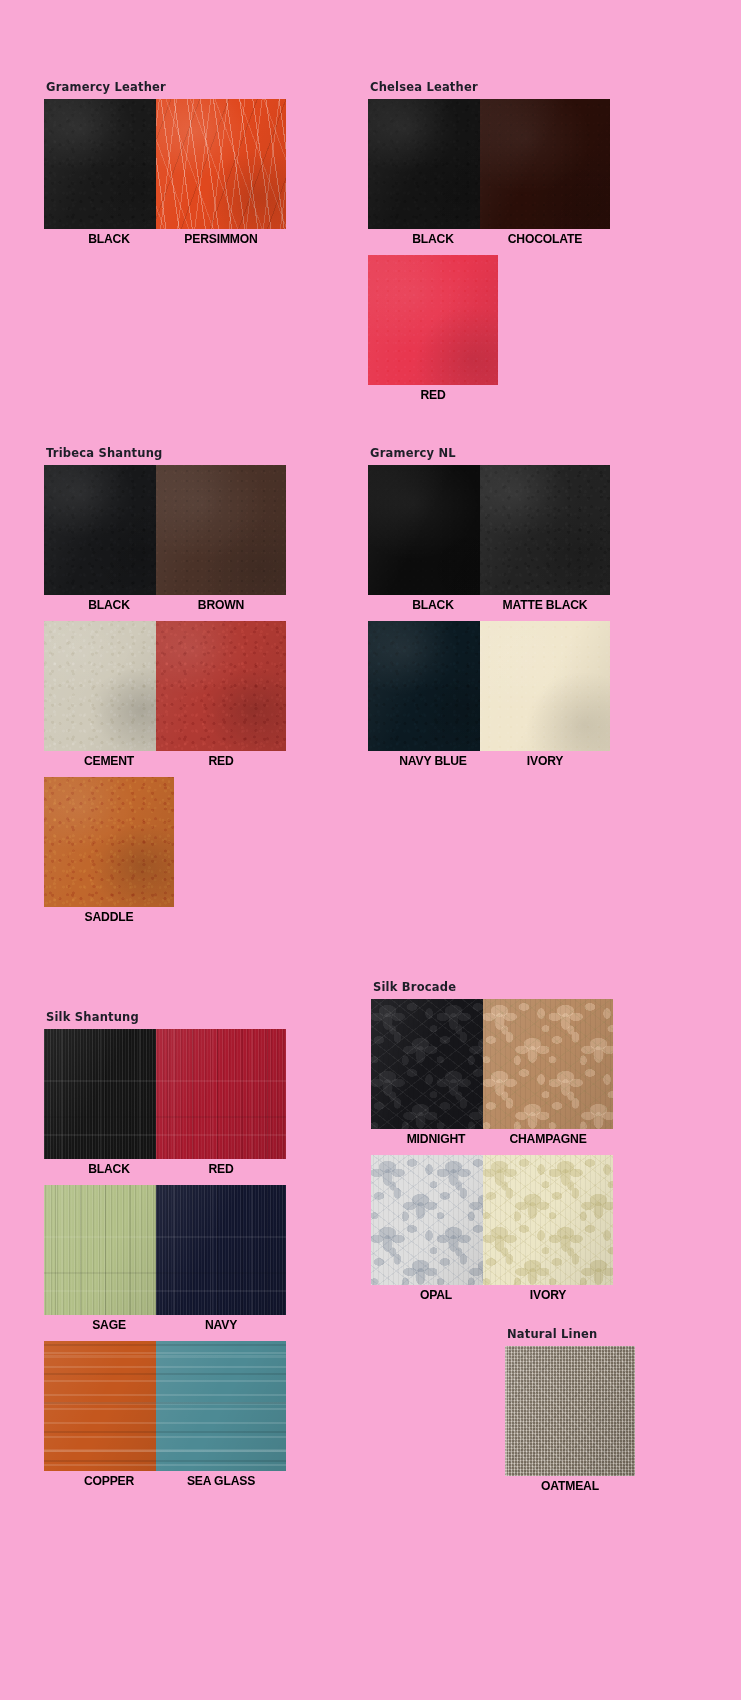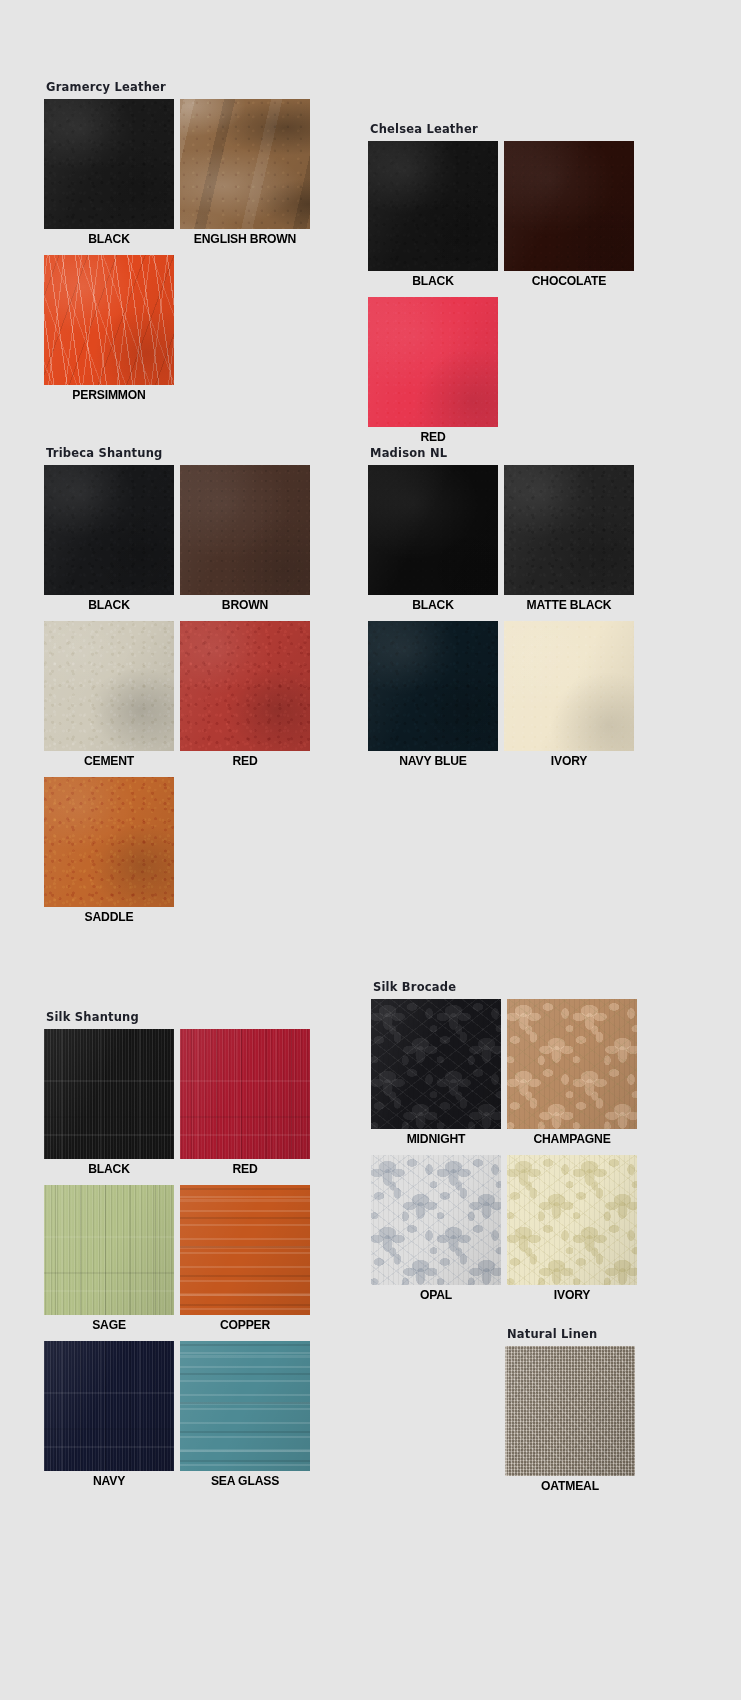--- a/index.html
+++ b/index.html
@@ -13,21 +13,21 @@
     height: 1700px;
     position: relative;
     font-family: "Liberation Sans", "DejaVu Sans", sans-serif;
     overflow: hidden;
   }
 
   .sheet {
     position: relative;
     width: 741px;
     height: 1700px;
-    background: #e5e5e5;
+    background: #f9a8d4;
   }
 
   
   .group {
     position: absolute;
   }
 
   .group-title {
     font-family: "DejaVu Sans", "Liberation Sans", sans-serif;
     font-size: 11.5px;
@@ -39,21 +39,21 @@
     line-height: 14px;
   }
 
   .swatch-grid {
     display: flex;
     flex-wrap: wrap;
     width: 272px;
   }
 
   .cell {
-    width: 136px;
+    width: 112px;
     box-sizing: border-box;
     margin-bottom: 6px;
   }
 
   .chip {
     width: 130px;
     height: 130px;
     display: block;
     position: relative;
     overflow: hidden;
@@ -302,34 +302,28 @@
       <div class="group" style="left: 44px; top: 80px;">
         <div class="group-title">Gramercy Leather</div>
         <div class="swatch-grid">
           <div class="cell">
             <div class="chip tex-pebble" style="background-color: rgb(26, 26, 26);">
               <div class="vig"></div>
             </div>
             <span class="chip-label">BLACK</span>
           </div>
           <div class="cell">
-            <div class="chip tex-distressed" style="background-color: rgb(138, 100, 64);">
-              <div class="vig"></div>
-            </div>
-            <span class="chip-label">ENGLISH BROWN</span>
-          </div>
-          <div class="cell">
             <div class="chip tex-crackle" style="background-color: rgb(224, 72, 30);">
               <div class="vig"></div>
             </div>
             <span class="chip-label">PERSIMMON</span>
           </div>
         </div>
       </div>
-      <div class="group" style="left: 368px; top: 80px; margin-top: 42px;">
+      <div class="group" style="left: 368px; top: 80px;">
         <div class="group-title">Chelsea Leather</div>
         <div class="swatch-grid">
           <div class="cell">
             <div class="chip tex-pebble" style="background-color: rgb(20, 20, 20);">
               <div class="vig"></div>
             </div>
             <span class="chip-label">BLACK</span>
           </div>
           <div class="cell">
             <div class="chip tex-fine" style="background-color: rgb(42, 14, 8);">
@@ -374,21 +368,21 @@
           </div>
           <div class="cell">
             <div class="chip tex-pebble" style="background-color: rgb(192, 103, 44);">
               <div class="vig"></div>
             </div>
             <span class="chip-label">SADDLE</span>
           </div>
         </div>
       </div>
       <div class="group" style="left: 368px; top: 446px;">
-        <div class="group-title">Madison NL</div>
+        <div class="group-title">Gramercy NL</div>
         <div class="swatch-grid">
           <div class="cell">
             <div class="chip tex-fine" style="background-color: rgb(12, 12, 12);">
               <div class="vig"></div>
             </div>
             <span class="chip-label">BLACK</span>
           </div>
           <div class="cell">
             <div class="chip tex-pebble" style="background-color: rgb(35, 35, 35);">
               <div class="vig"></div>
@@ -453,30 +447,30 @@
             </div>
             <span class="chip-label">RED</span>
           </div>
           <div class="cell">
             <div class="chip tex-shantung" style="background-color: rgb(178, 192, 136);">
               <div class="vig"></div>
             </div>
             <span class="chip-label">SAGE</span>
           </div>
           <div class="cell">
+            <div class="chip tex-shantung" style="background-color: rgb(18, 22, 46);">
+              <div class="vig"></div>
+            </div>
+            <span class="chip-label">NAVY</span>
+          </div>
+          <div class="cell">
             <div class="chip tex-shantung-h" style="background-color: rgb(196, 87, 30);">
               <div class="vig"></div>
             </div>
             <span class="chip-label">COPPER</span>
-          </div>
-          <div class="cell">
-            <div class="chip tex-shantung" style="background-color: rgb(18, 22, 46);">
-              <div class="vig"></div>
-            </div>
-            <span class="chip-label">NAVY</span>
           </div>
           <div class="cell">
             <div class="chip tex-shantung-h" style="background-color: rgb(77, 138, 148);">
               <div class="vig"></div>
             </div>
             <span class="chip-label">SEA GLASS</span>
           </div>
         </div>
       </div>
       <div class="group" style="left: 505px; top: 1327px;">

